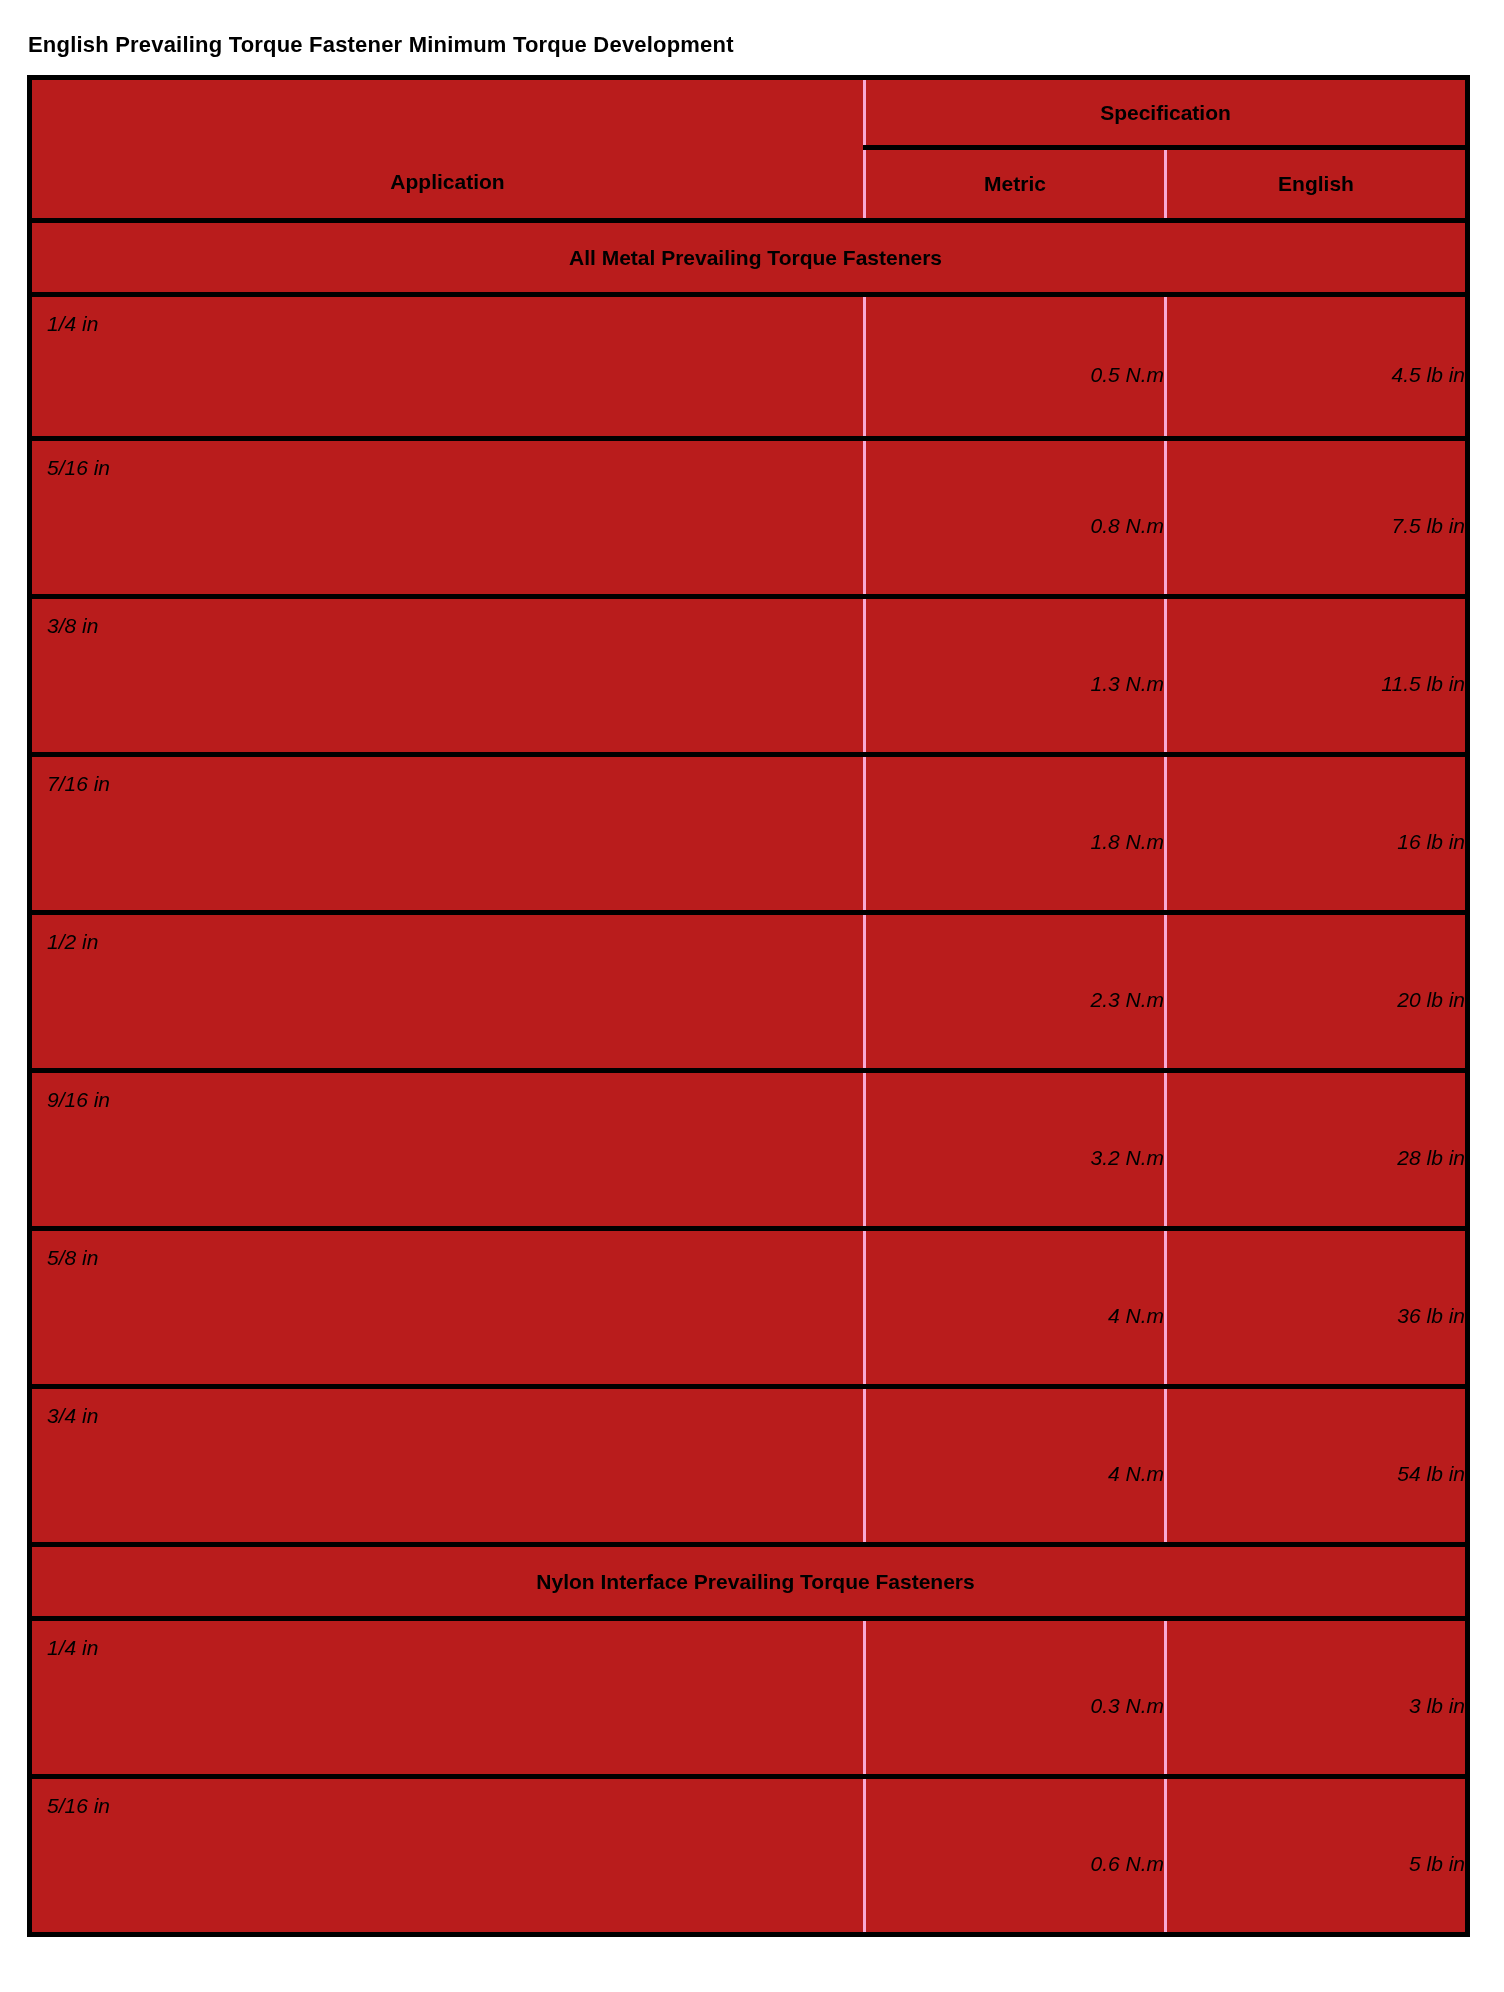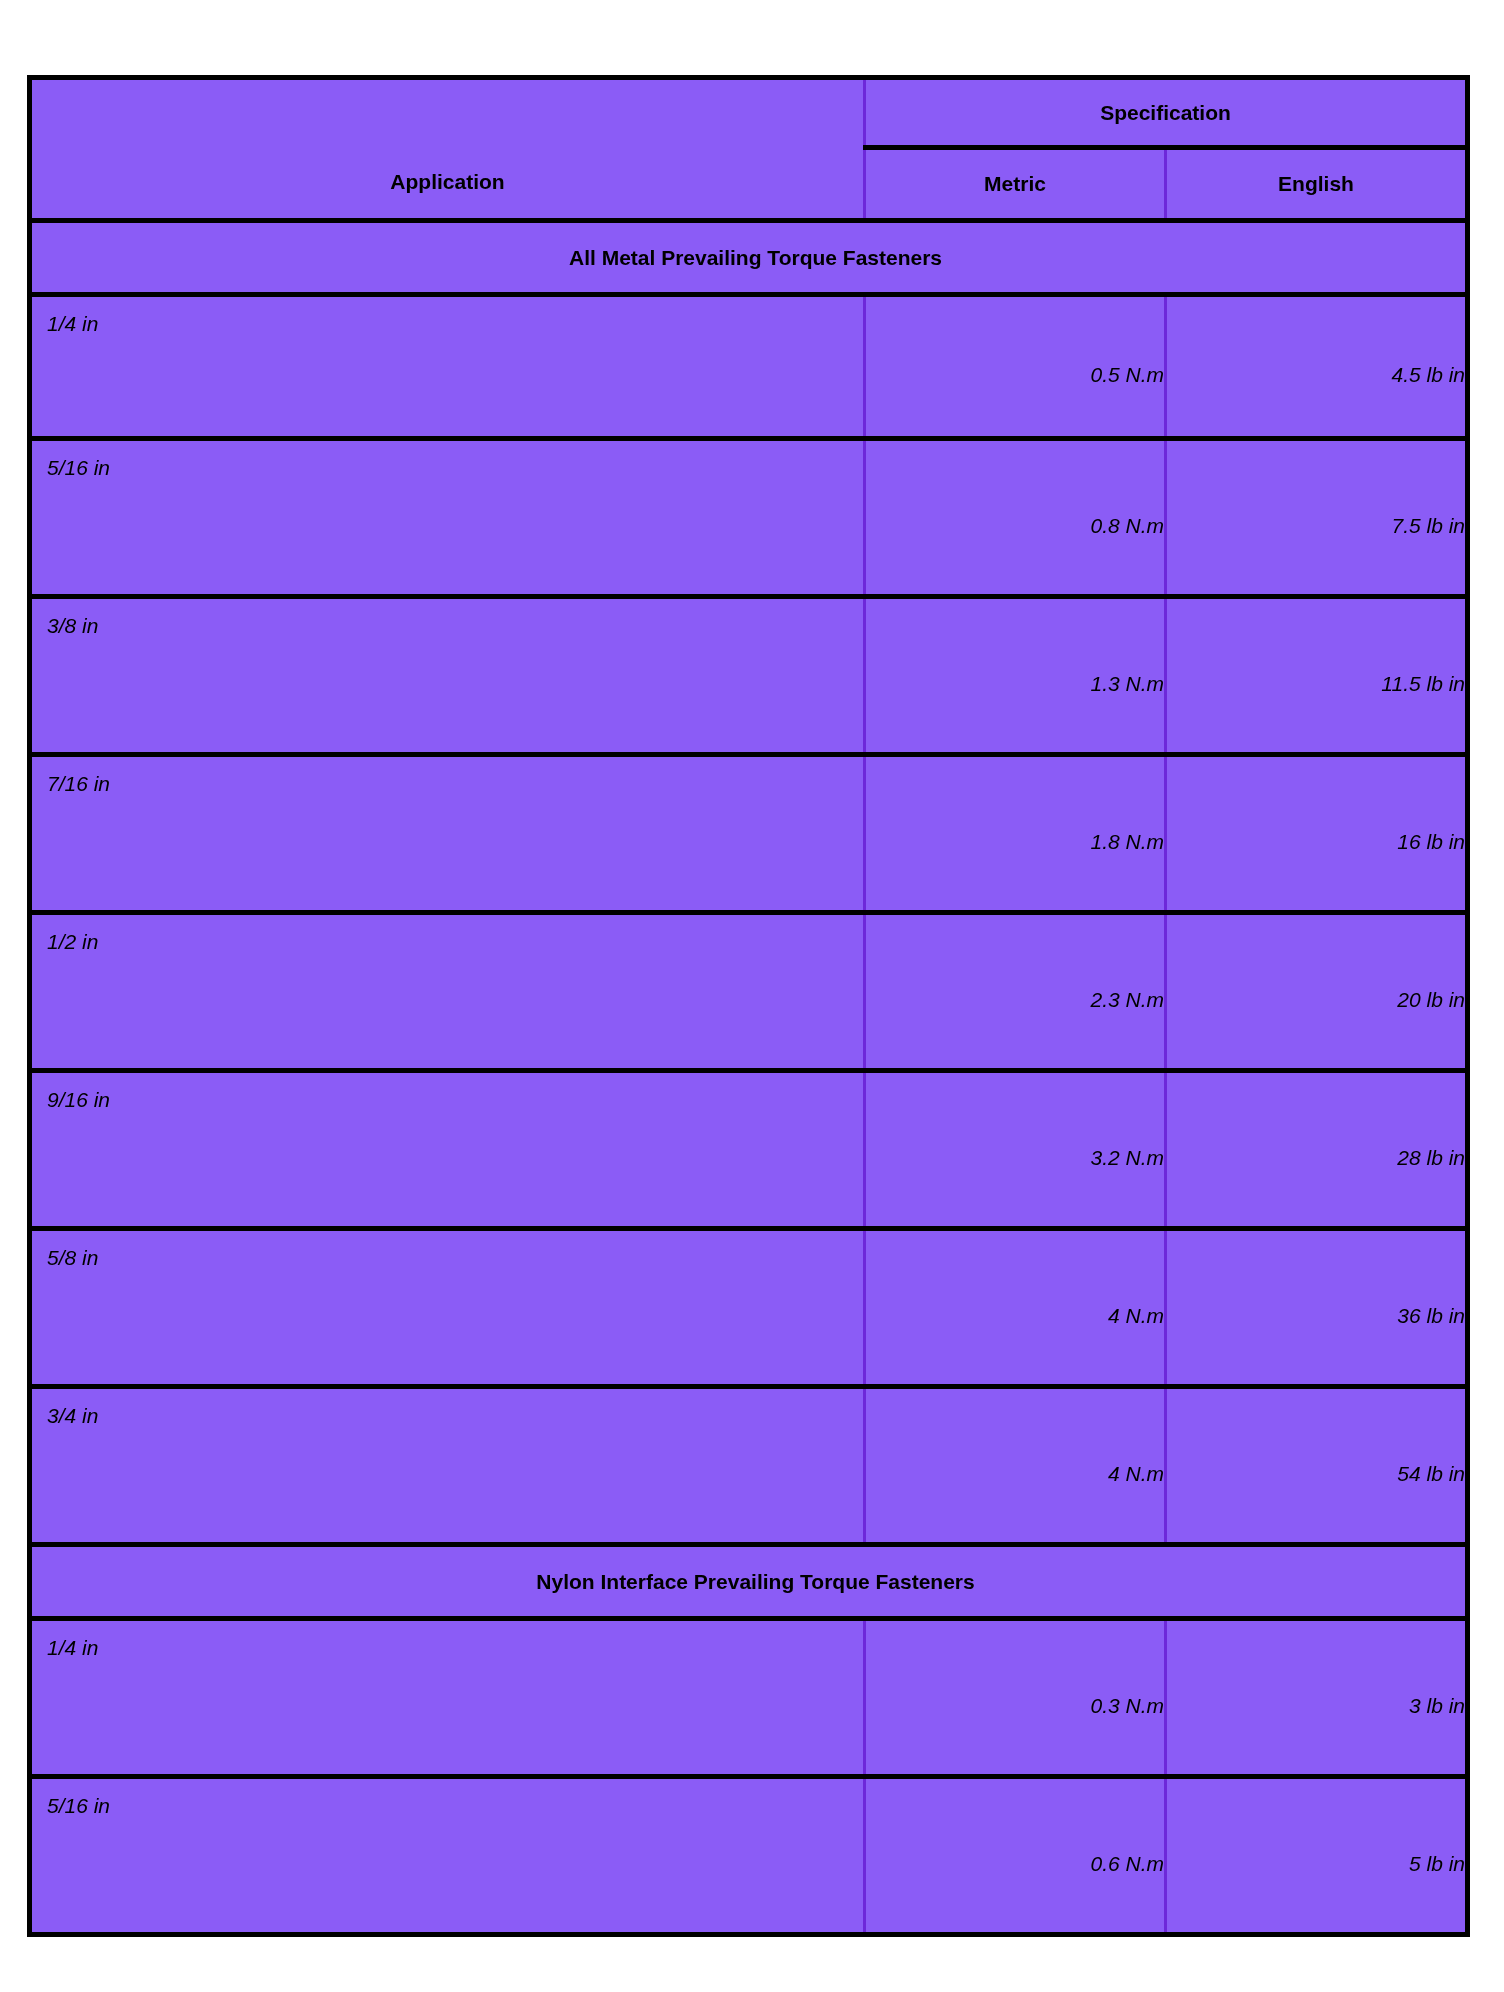--- a/index.html
+++ b/index.html
@@ -30,22 +30,22 @@
     top: 75px;
     width: 1438px;
     border-collapse: collapse;
     table-layout: fixed;
     border: 5px solid #000;
     font-size: 21px;
   }
   .torque-table tr { border-top: 5px solid #000; border-bottom: 5px solid #000; }
   .torque-table th,
   .torque-table td {
-    border: 3px solid #6d28d9;
-    background: #8b5cf6;
+    border: 3px solid #f9a8d4;
+    background: #b91c1c;
   }
   .torque-table th { font-weight: bold; text-align: center; vertical-align: middle; }
 
   tr.row-spec-header   { height: 70px; }
   tr.row-sub-header    { height: 73px; }
   tr.row-section       { height: 74px; }
   tr.row-data          { height: 158px; font-style: italic; }
   tr.row-data-first    { height: 144px; }
 
   th.cell-application-header {
@@ -67,20 +67,21 @@
     text-align: right;
     vertical-align: middle;
     padding-top: 16px;
   }
 </style>
 </head>
 <body>
 
 <div class="page">
 
+  <div class="doc-title">English Prevailing Torque Fastener Minimum Torque Development</div>
 
   <table class="torque-table">
     <colgroup>
       <col style="width:835px">
       <col style="width:301px">
       <col style="width:302px">
     </colgroup>
 
     <tbody>
         <tr class="row-spec-header">

